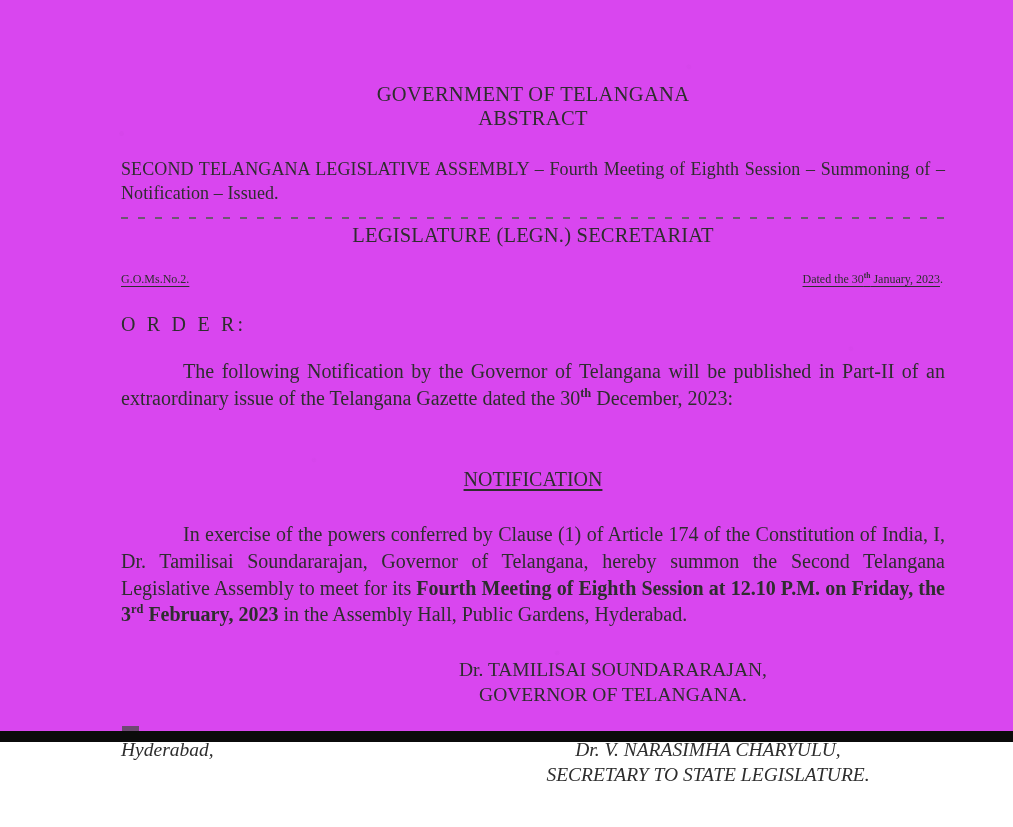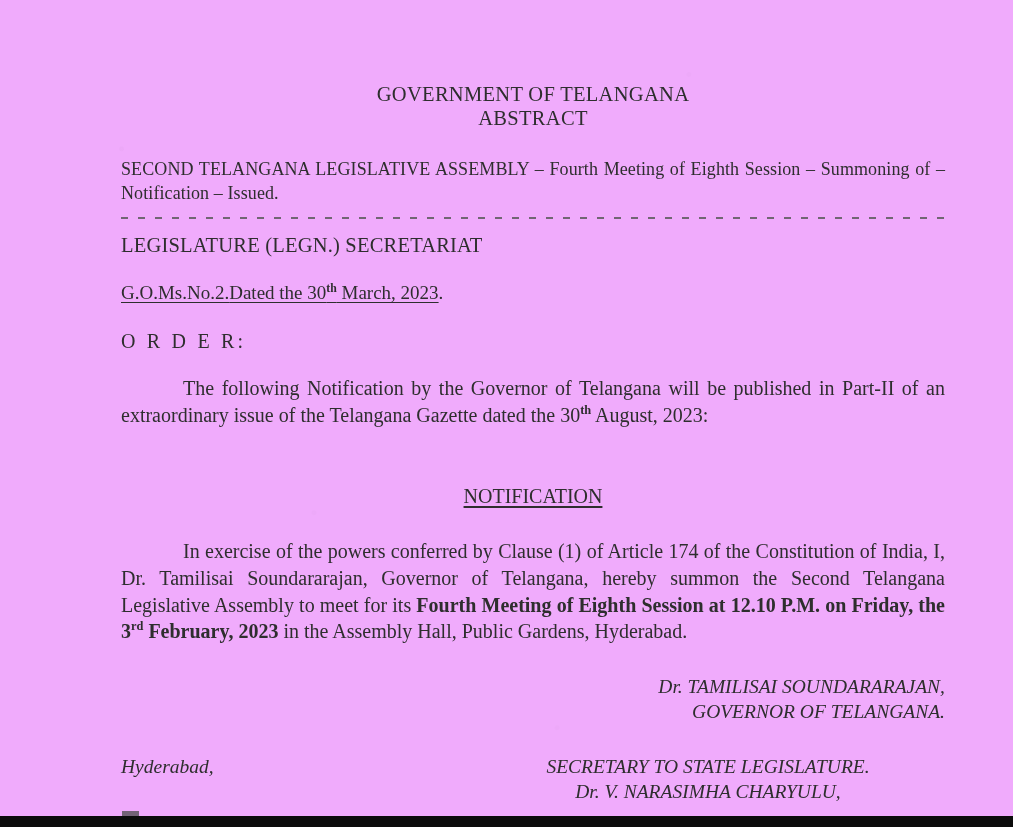--- a/index.html
+++ b/index.html
@@ -12,22 +12,22 @@
     height: 827px;
     background: #ffffff;
     font-family: "Liberation Serif", "DejaVu Serif", serif;
     color: #2e2e2e;
     overflow: hidden;
     position: relative;
   }
   .page {
     position: relative;
     width: 1013px;
-    height: 827px;
-    background: #f0abfc;
+    height: 742px;
+    background: #d946ef;
     box-sizing: border-box;
   }
   .scan-noise {
     position: absolute;
     inset: 0;
     pointer-events: none;
     background:
       radial-gradient(circle at 12% 18%, rgba(0,0,0,0.014) 0 2px, rgba(0,0,0,0) 3px),
       radial-gradient(circle at 68% 9%, rgba(0,0,0,0.012) 0 2px, rgba(0,0,0,0) 3px),
       radial-gradient(circle at 31% 62%, rgba(0,0,0,0.012) 0 2px, rgba(0,0,0,0) 3px),
@@ -66,30 +66,31 @@
     width: 100%;
     background-image: linear-gradient(to right,
         #5a5a5a 0px, #5a5a5a 7px, rgba(0,0,0,0) 7px, rgba(0,0,0,0) 17px);
     background-size: 17px 2px;
     background-repeat: repeat-x;
     background-position: 0 5px;
     opacity: 0.85;
   }
 
   .secretariat {
+    text-align: center;
     font-size: 20.5px;
-    margin-top: 10px;
     letter-spacing: 0.2px;
   }
 
   .go-row {
     display: flex;
+    justify-content: space-between;
     align-items: baseline;
     margin-top: 25px;
-    font-size: 19px;
+    font-size: 12px;
   }
   .go-no {
     text-decoration: underline;
     text-underline-offset: 3px;
   }
   .go-date {
     margin-right: 2px;
   }
   .go-date .u {
     text-decoration: underline;
@@ -136,25 +137,24 @@
 
   .para-notif {
     margin-top: 30px;
   }
   .para-notif b {
     font-weight: bold;
   }
 
   .sign-block {
     margin-top: 30px;
-    text-align: right;
+    text-align: center;
     font-size: 19.5px;
     line-height: 1.28;
     padding-left: 160px;
-    font-style: italic;
   }
 
   .footer-row {
     display: flex;
     margin-top: 30px;
     font-size: 19.5px;
     line-height: 1.28;
     font-style: italic;
   }
   .footer-left {
@@ -201,52 +201,52 @@
 
     <div class="abstract-title">SECOND TELANGANA LEGISLATIVE ASSEMBLY – Fourth Meeting of Eighth Session – Summoning of – Notification – Issued.</div>
 
     <div class="dashline"></div>
 
     <div class="secretariat">LEGISLATURE (LEGN.) SECRETARIAT</div>
 
     <div class="go-row">
       <div class="go-no">G.O.Ms.No.2.</div>
       <div class="go-date">
-        <span class="u"><span>Dated the 30</span><sup>th</sup><span> March, 2023</span></span><span>.</span>
+        <span class="u"><span>Dated the 30</span><sup>th</sup><span> January, 2023</span></span><span>.</span>
       </div>
     </div>
 
     <div class="order-label">
       <span class="u">O R D E R</span><span>:</span>
     </div>
 
     <div class="para">
-      <span class="indent"></span><span>The following Notification by the Governor of Telangana will be published in Part-II of an extraordinary issue of the Telangana Gazette dated the 30</span><sup>th</sup><span> August, 2023:</span>
+      <span class="indent"></span><span>The following Notification by the Governor of Telangana will be published in Part-II of an extraordinary issue of the Telangana Gazette dated the 30</span><sup>th</sup><span> December, 2023:</span>
     </div>
 
     <div class="notif-heading">
       <span>NOTIFICATION</span>
     </div>
 
     <div class="para para-notif">
       <span class="indent"></span><span>In exercise of the powers conferred by Clause (1) of Article 174 of the Constitution of India, I, Dr. Tamilisai Soundararajan, Governor of Telangana, hereby summon the Second Telangana Legislative Assembly to meet for its </span><b>Fourth Meeting of Eighth Session at 12.10 P.M. on Friday, the 3</b><b><sup>rd</sup></b><b> February, 2023</b><span> in the Assembly Hall, Public Gardens, Hyderabad.</span>
     </div>
 
     <div class="sign-block">
       <div>Dr. TAMILISAI SOUNDARARAJAN,</div>
       <div>GOVERNOR OF TELANGANA.</div>
     </div>
 
     <div class="footer-row">
       <div class="footer-left">
         <div>Hyderabad,</div>
       </div>
       <div class="footer-right">
+        <div>Dr. V. NARASIMHA CHARYULU,</div>
         <div>SECRETARY TO STATE LEGISLATURE.</div>
-        <div>Dr. V. NARASIMHA CHARYULU,</div>
       </div>
     </div>
 
   </div>
 
   <div class="bottom-stub"></div>
   <div class="bottom-bar"></div>
 </div>
 
 </body></html>

